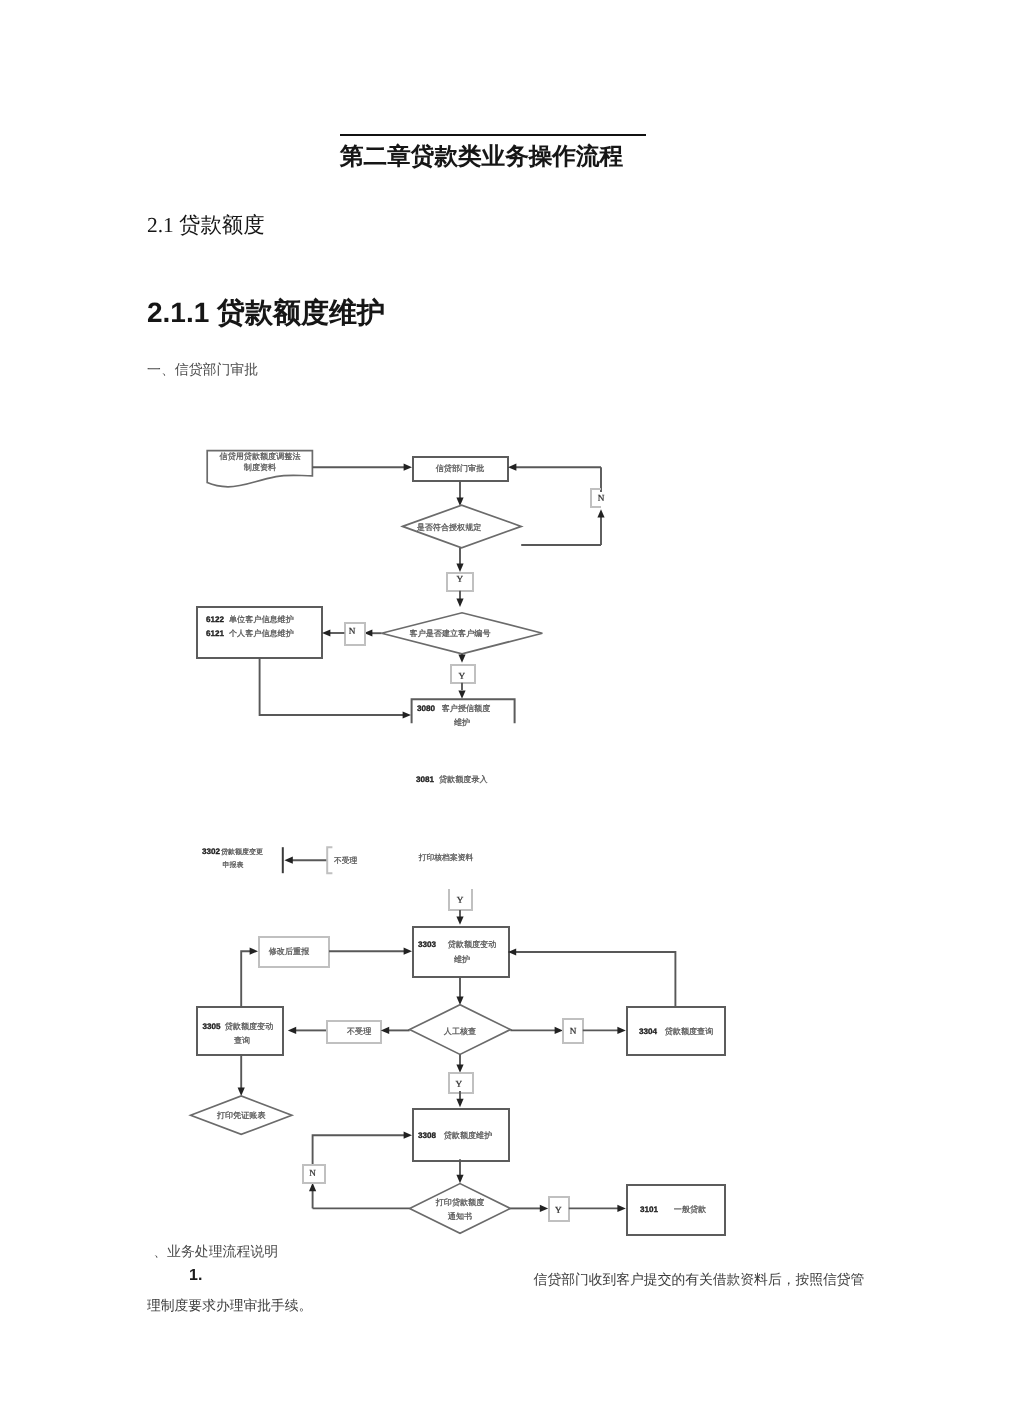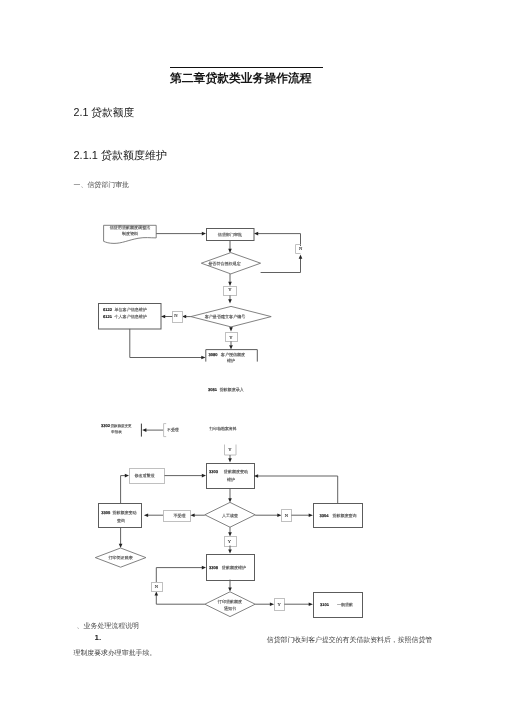--- a/index.html
+++ b/index.html
@@ -3,24 +3,24 @@
 <meta charset="utf-8">
 <style>
   html,body{margin:0;padding:0;background:#ffffff;}
   body{width:505px;height:714px;position:relative;overflow:hidden;
        font-family:"Liberation Serif",serif;color:#000;
        -webkit-font-smoothing:antialiased;}
   .page{position:absolute;left:0;top:0;width:505px;height:714px;}
   .title-rule{position:absolute;left:170px;top:66.5px;width:153px;height:1.3px;background:#111;}
   .doc-title{position:absolute;left:170px;top:70.5px;font-family:"Liberation Sans",sans-serif;
     font-size:11.8px;font-weight:600;white-space:nowrap;color:#161616;}
-  .h2{position:absolute;left:73.5px;font-family:Liberation Sans, sans-serif;font-size:10.7px;
+  .h2{position:absolute;left:73.5px;font-family:Liberation Serif, serif;font-size:10.7px;
       font-weight:400;white-space:nowrap;color:#161616;}
-  .h3{position:absolute;left:73.5px;font-family:"Liberation Sans",sans-serif;font-size:11px;
-      font-weight:400;white-space:nowrap;color:#161616;}
+  .h3{position:absolute;left:73.5px;font-family:"Liberation Sans",sans-serif;font-size:14px;
+      font-weight:700;white-space:nowrap;color:#161616;}
   .body-s{position:absolute;font-family:"Liberation Serif",serif;font-size:6.95px;
       white-space:nowrap;color:#4a4a4a;}
   .body-m{position:absolute;font-family:"Liberation Serif",serif;font-size:6.9px;
       white-space:nowrap;color:#3c3c3c;}
   svg.flow{position:absolute;left:0;top:0;overflow:visible;shape-rendering:geometricPrecision;}
   svg text{-webkit-font-smoothing:antialiased;text-rendering:geometricPrecision;}
   .page{filter:grayscale(1);}
   .fl{fill:none;stroke:#6b6b6b;stroke-width:0.85;}
   .fl-dark{fill:none;stroke:#5c5c5c;stroke-width:1.0;}
   .fl-light{fill:none;stroke:#c0c0c0;stroke-width:1;}

